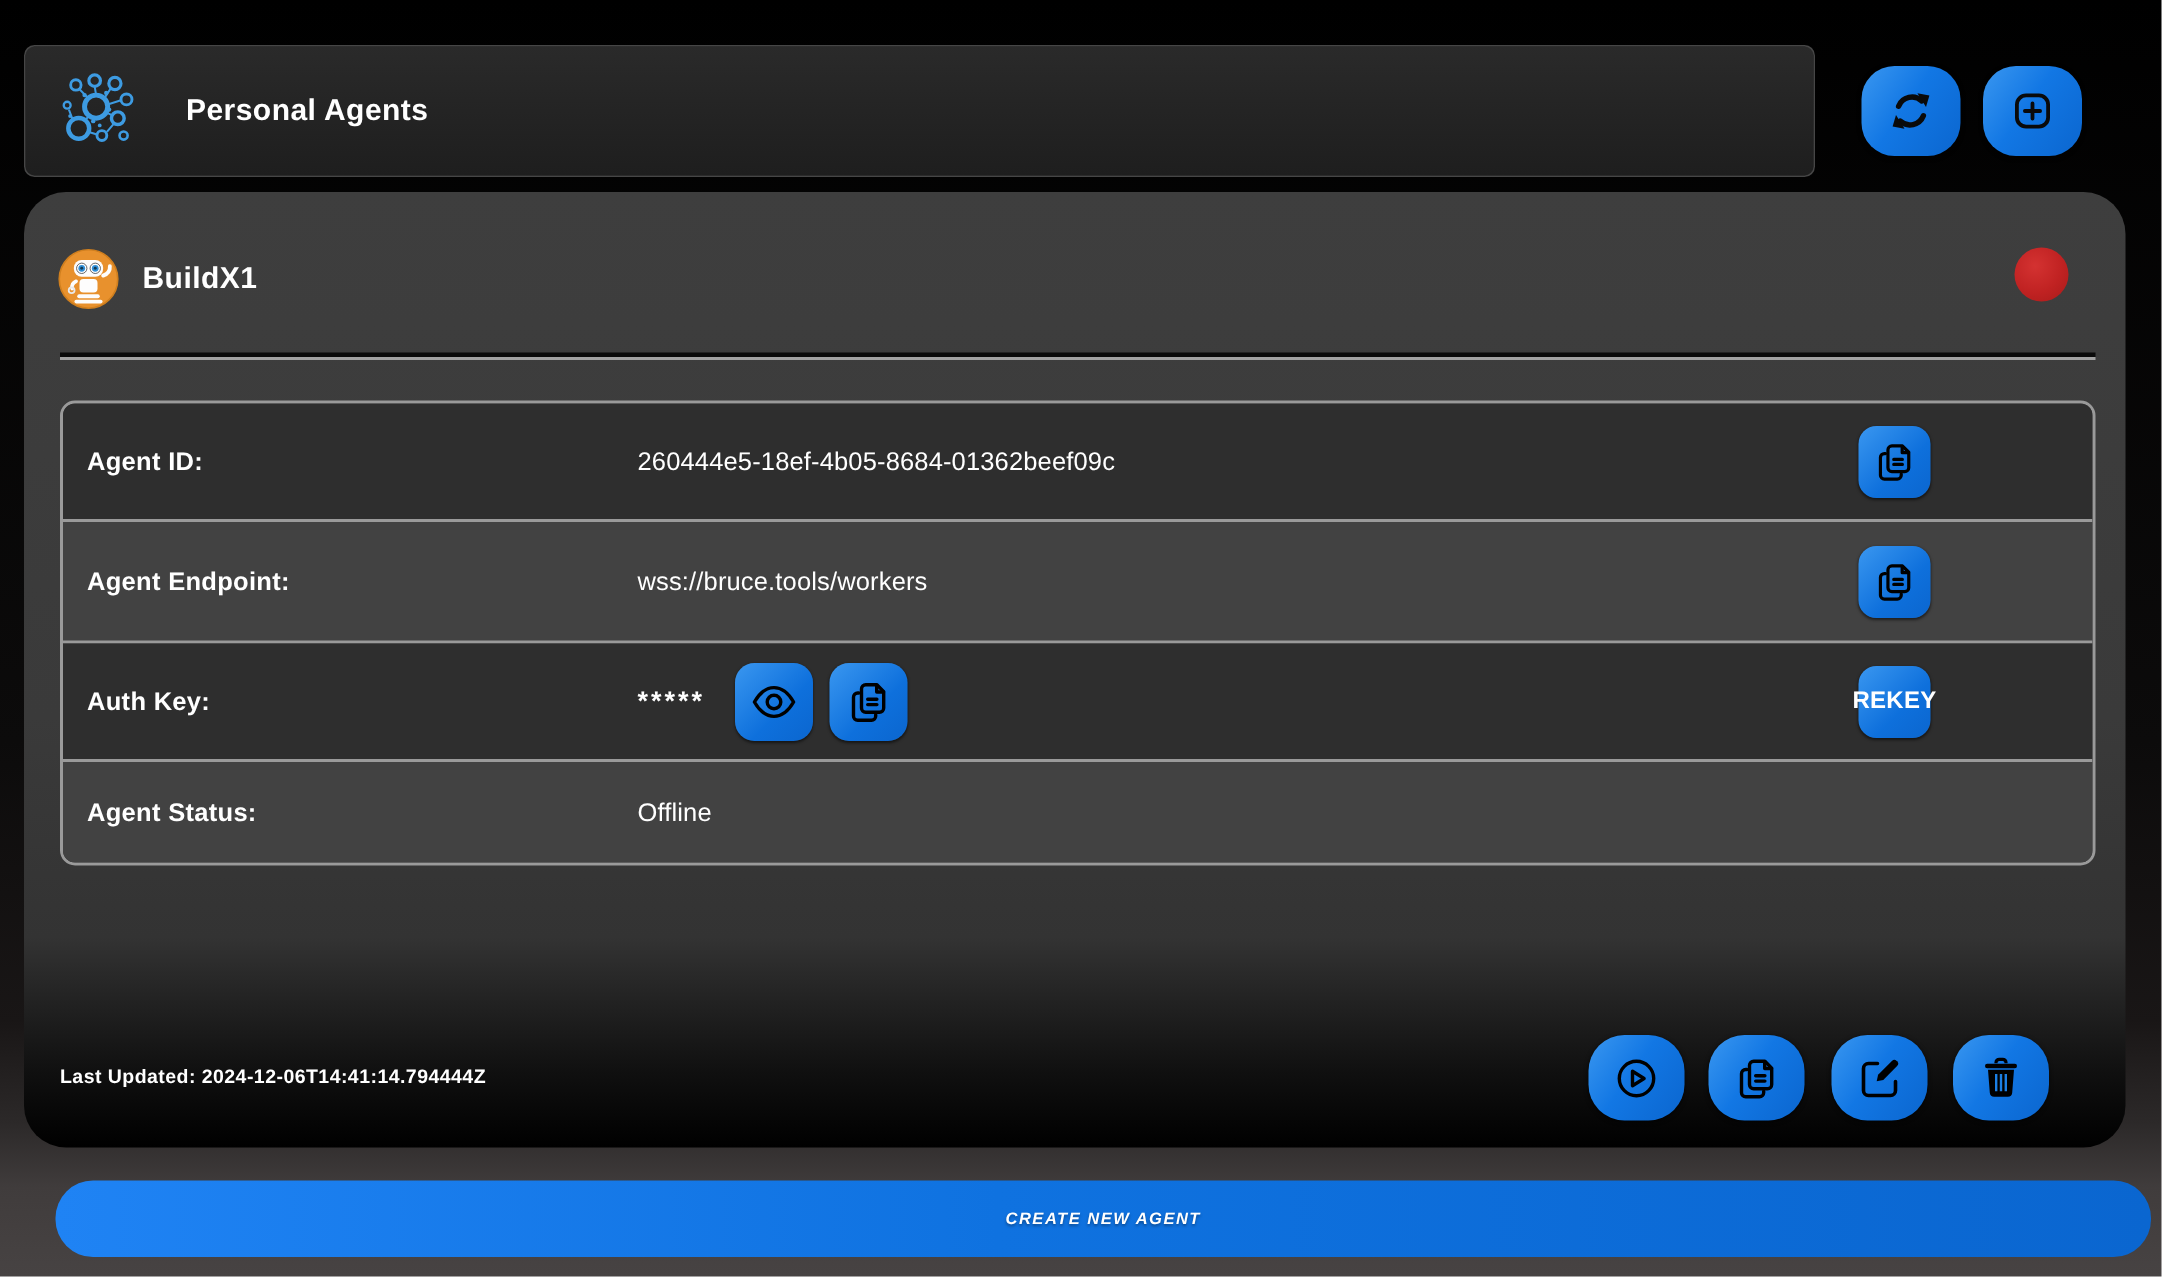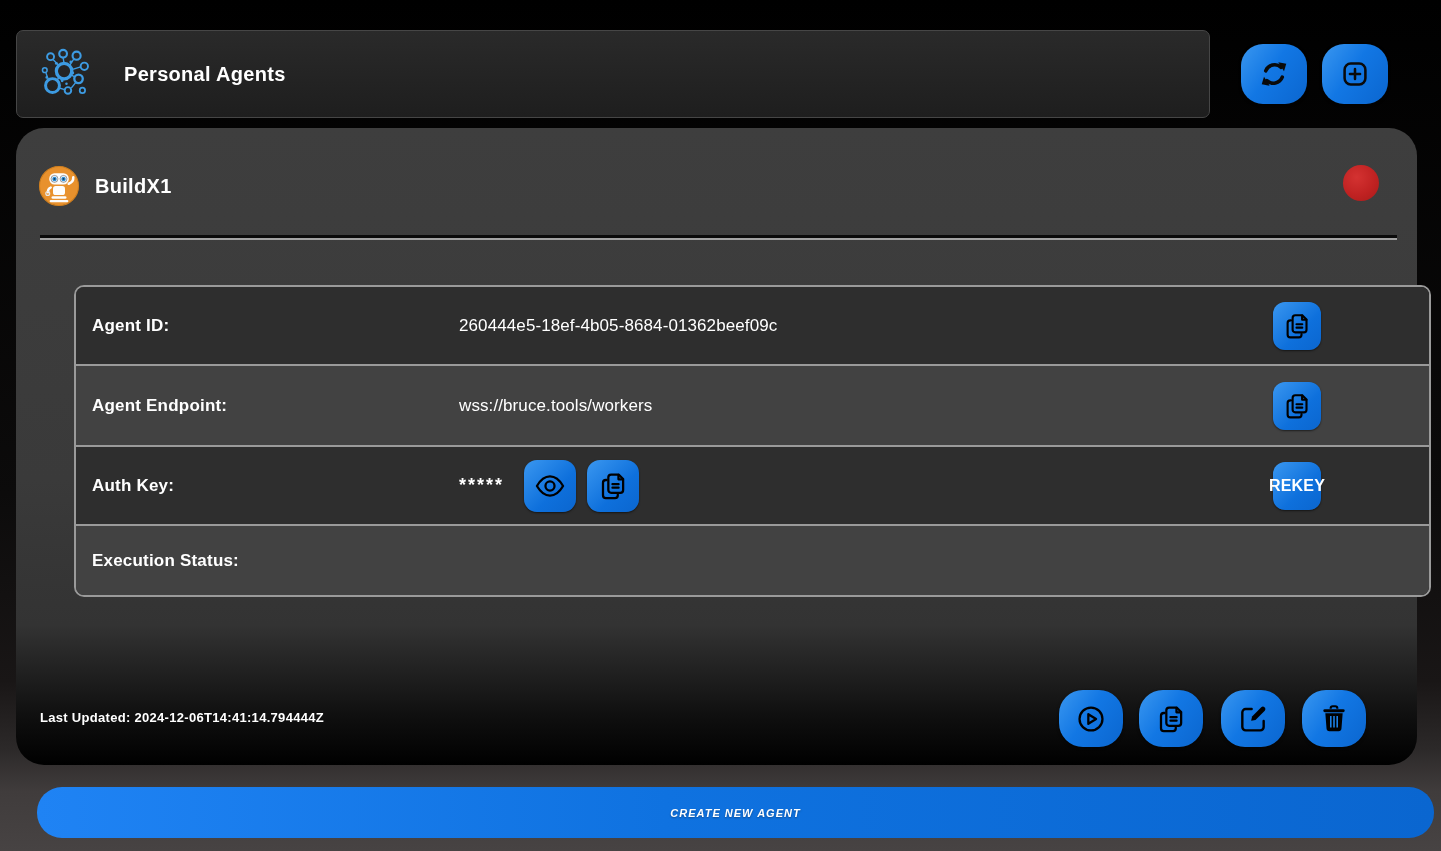--- a/index.html
+++ b/index.html
@@ -37,22 +37,22 @@
   .status-dot{
     position:absolute;left:1327px;top:37px;width:36px;height:36px;border-radius:50%;
     background:radial-gradient(circle at 38% 34%,#d43231 0%,#c02222 55%,#a81b1a 100%);
   }
   .head-rule{
     position:absolute;left:24px;top:107px;width:1357px;height:0;
     border-top:3px solid #0b0b0b;border-bottom:2px solid #a3a3a3;
   }
   
   .detail-table{
-    position:absolute;left:24px;top:157px;width:1353px;
-    border:2px solid #9a9a9a;border-radius:10px;overflow:hidden;margin-left:34px;
+    position:absolute;left:24px;top:139px;width:1353px;
+    border:2px solid #9a9a9a;border-radius:10px;overflow:hidden;
   }
   .drow{display:flex;align-items:center;padding-left:16px;border-bottom:2px solid #9a9a9a;}
   .drow:last-child{border-bottom:none;}
   .bg-dark{background:#2e2e2e;} .bg-mid{background:#424242;}
   .h-lg{height:77px;} .h-lg2{height:79px;} .h-sm{height:67px;} .h-sm2{height:69px;}
   .dlabel{width:367px;color:#fff;font-size:17px;font-weight:bold;letter-spacing:.2px;flex:0 0 auto;}
   .dvalue{color:#ffffff;font-size:17px;letter-spacing:.1px;}
   .stars{font-size:18px;font-weight:bold;letter-spacing:2px;}
   .row-end{margin-left:auto;margin-right:108px;display:flex;}
   .icon-btn{
@@ -227,25 +227,25 @@
           <svg viewBox="0 0 24 24">
               <use href="#ic-copy"></use>
             </svg>
         </button>
       </div>
       <div class="row-end">
         <button class="icon-btn btn-48 rekey-btn">REKEY</button>
       </div>
     </div>
 
-
-    <div class="drow bg-mid h-sm2">
-      <div class="dlabel">Execution Status:</div>
-      <div class="dvalue"></div>
-    </div>
+    <div class="drow bg-mid h-sm">
+      <div class="dlabel">Agent Status:</div>
+      <div class="dvalue">Offline</div>
+    </div>
+
 
   </div>
 
   <div class="last-updated">Last Updated: 2024-12-06T14:41:14.794444Z</div>
 
   <button class="squircle foot-btn" id="btn-run">
     <svg viewBox="0 0 24 24">
         <use href="#ic-play"></use>
       </svg>
   </button>

